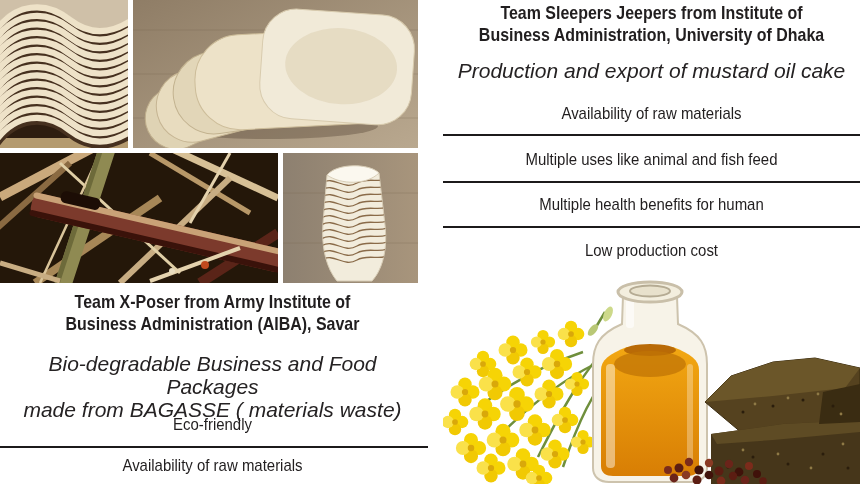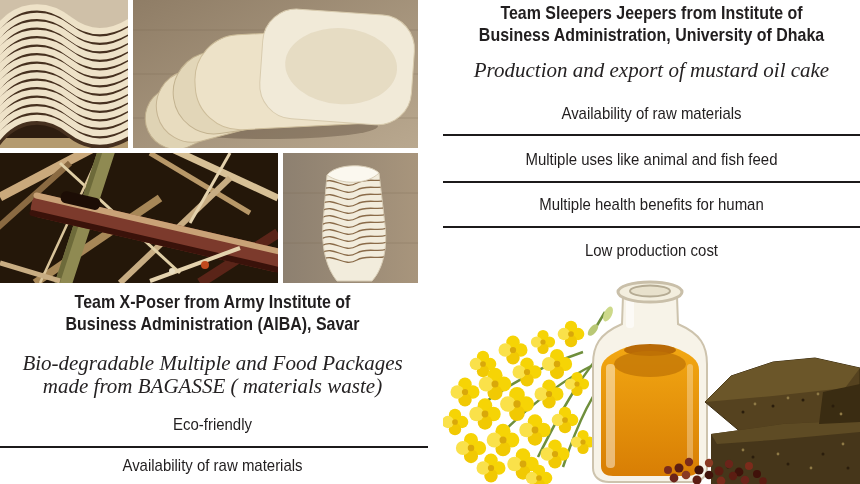--- a/index.html
+++ b/index.html
@@ -10,21 +10,21 @@
   .photo svg{display:block;width:100%;height:100%;}
 
   
   #lphoto1{left:0;top:0;width:128px;height:148px;}
   #lphoto2{left:133px;top:0;width:285px;height:148px;}
   #lphoto3{left:0;top:153px;width:278px;height:130px;}
   #lphoto4{left:283px;top:153px;width:135px;height:130px;}
 
   .panel-title{font-weight:bold;font-size:19px;line-height:22px;text-align:center;
                transform:scaleX(.84);transform-origin:50% 50%;letter-spacing:0;}
-  .panel-sub{font-family:Liberation Serif, serif;font-style:italic;
+  .panel-sub{font-family:Liberation Sans, sans-serif;font-style:italic;
              font-size:21px;line-height:23px;text-align:center;color:#252223;}
   .feature{font-size:17px;line-height:20px;text-align:center;
            transform:scaleX(.88);transform-origin:50% 50%;}
   .rule{position:absolute;height:2px;background:#1c1a1b;}
 
   #ltitle{left:0;top:291px;width:425px;}
   #lsub{left:0;top:352px;width:425px;}
   #lfeat0{left:0;top:415px;width:425px;}
   #lrule{left:0;top:446px;width:428px;}
   #lfeat1{left:0;top:456px;width:425px;}
@@ -153,21 +153,21 @@
       <path d="M44 22 C58 32 84 32 96 20 C86 10 54 10 44 22" fill="#fbf8ef" stroke="#d8cdb6"></path>
     </svg>
   </div>
 
   <div class="abs panel-title" id="ltitle">
     <div>Team X-Poser from Army Institute of</div>
     <div>Business Administration (AIBA), Savar</div>
   </div>
 
   <div class="abs panel-sub" id="lsub">
-    <div>Bio-degradable Multiple and Food Packages</div>
+    <div>Bio-degradable Business and Food Packages</div>
     <div>made from BAGASSE ( materials waste)</div>
   </div>
 
   <div class="abs feature" id="lfeat0">Eco-friendly</div>
   <div class="rule" id="lrule"></div>
   <div class="abs feature" id="lfeat1">Availability of raw materials</div>
 
   <div class="abs panel-title rcol" id="rtitle">
     <div>Team Sleepers Jeepers from Institute of</div>
     <div>Business Administration, University of Dhaka</div>

